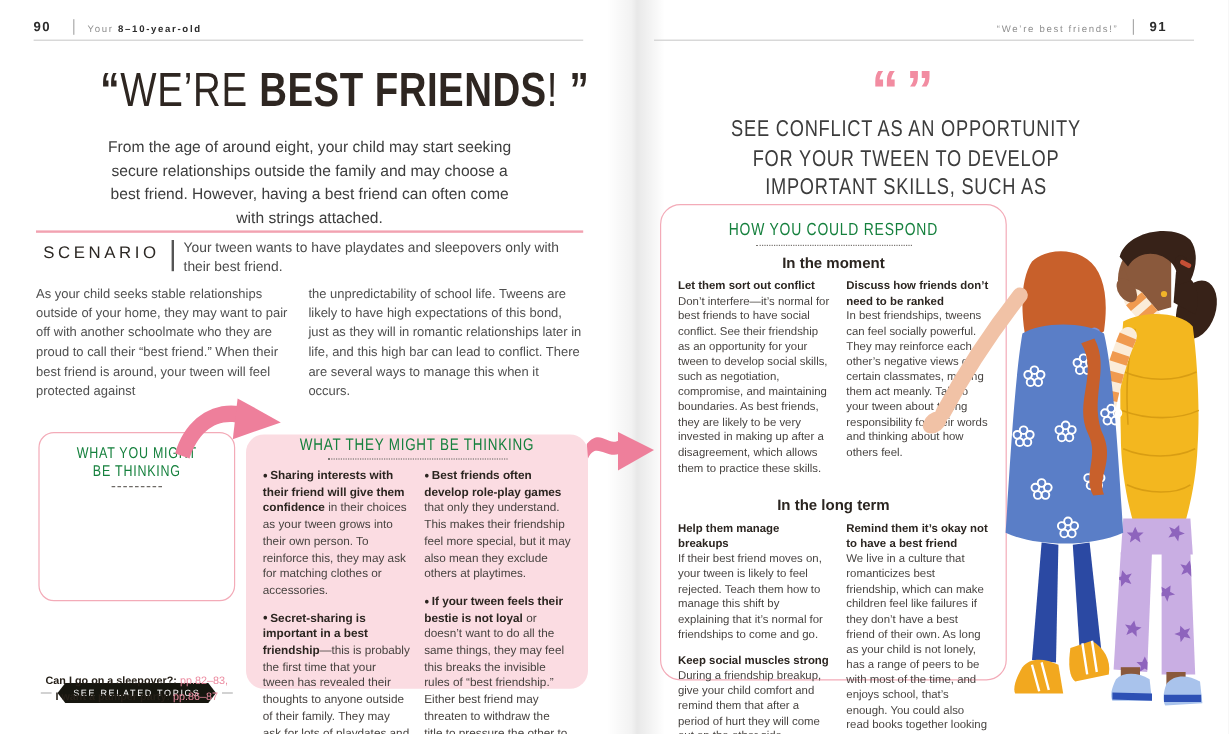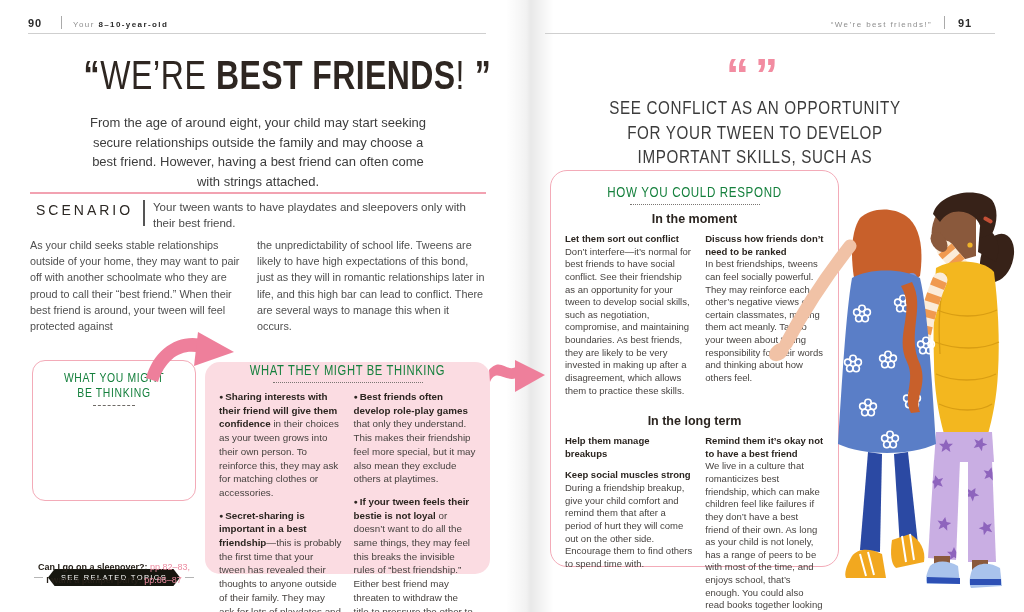--- a/index.html
+++ b/index.html
@@ -149,21 +149,21 @@
       <div class="resp-col" style="flex:1.08;">
         <p><b>Let them sort out conflict</b><span>Don’t interfere—it’s normal for best friends to have social conflict. See their friendship as an opportunity for your tween to develop social skills, such as negotiation, compromise, and maintaining boundaries. As best friends, they are likely to be very invested in making up after a disagreement, which allows them to practice these skills.</span></p>
       </div>
       <div class="resp-col">
         <p><b>Discuss how friends don’t need to be ranked</b><span>In best friendships, tweens can feel socially powerful. They may reinforce each other’s negative views of certain classmates, making them act meanly. Talk to your tween about taking responsibility for their words and thinking about how others feel.</span></p>
       </div>
     </div>
     <div class="resp-h4" style="margin-top:8px;">In the long term</div>
     <div class="twocol">
       <div class="resp-col" style="flex:1.08;">
-        <p><b>Help them manage breakups</b></p>
+        <p><b>Help them manage breakups</b><span>If their best friend moves on, your tween is likely to feel rejected. Teach them how to manage this shift by explaining that it’s normal for friendships to come and go.</span></p>
         <p><b>Keep social muscles strong</b><span>During a friendship breakup, give your child comfort and remind them that after a period of hurt they will come out on the other side. Encourage them to find others to spend time with.</span></p>
       </div>
       <div class="resp-col">
         <p><b>Remind them it’s okay not to have a best friend</b><span>We live in a culture that romanticizes best friendship, which can make children feel like failures if they don’t have a best friend of their own. As long as your child is not lonely, has a range of peers to be with most of the time, and enjoys school, that’s enough. You could also read books together looking at how friendships can change over time.</span></p>
       </div>
     </div>
   </div>
 
   <svg class="abs" style="left:740px;top:182px;pointer-events:none;" width="280" height="430" viewBox="0 0 280 430">
     <defs>

